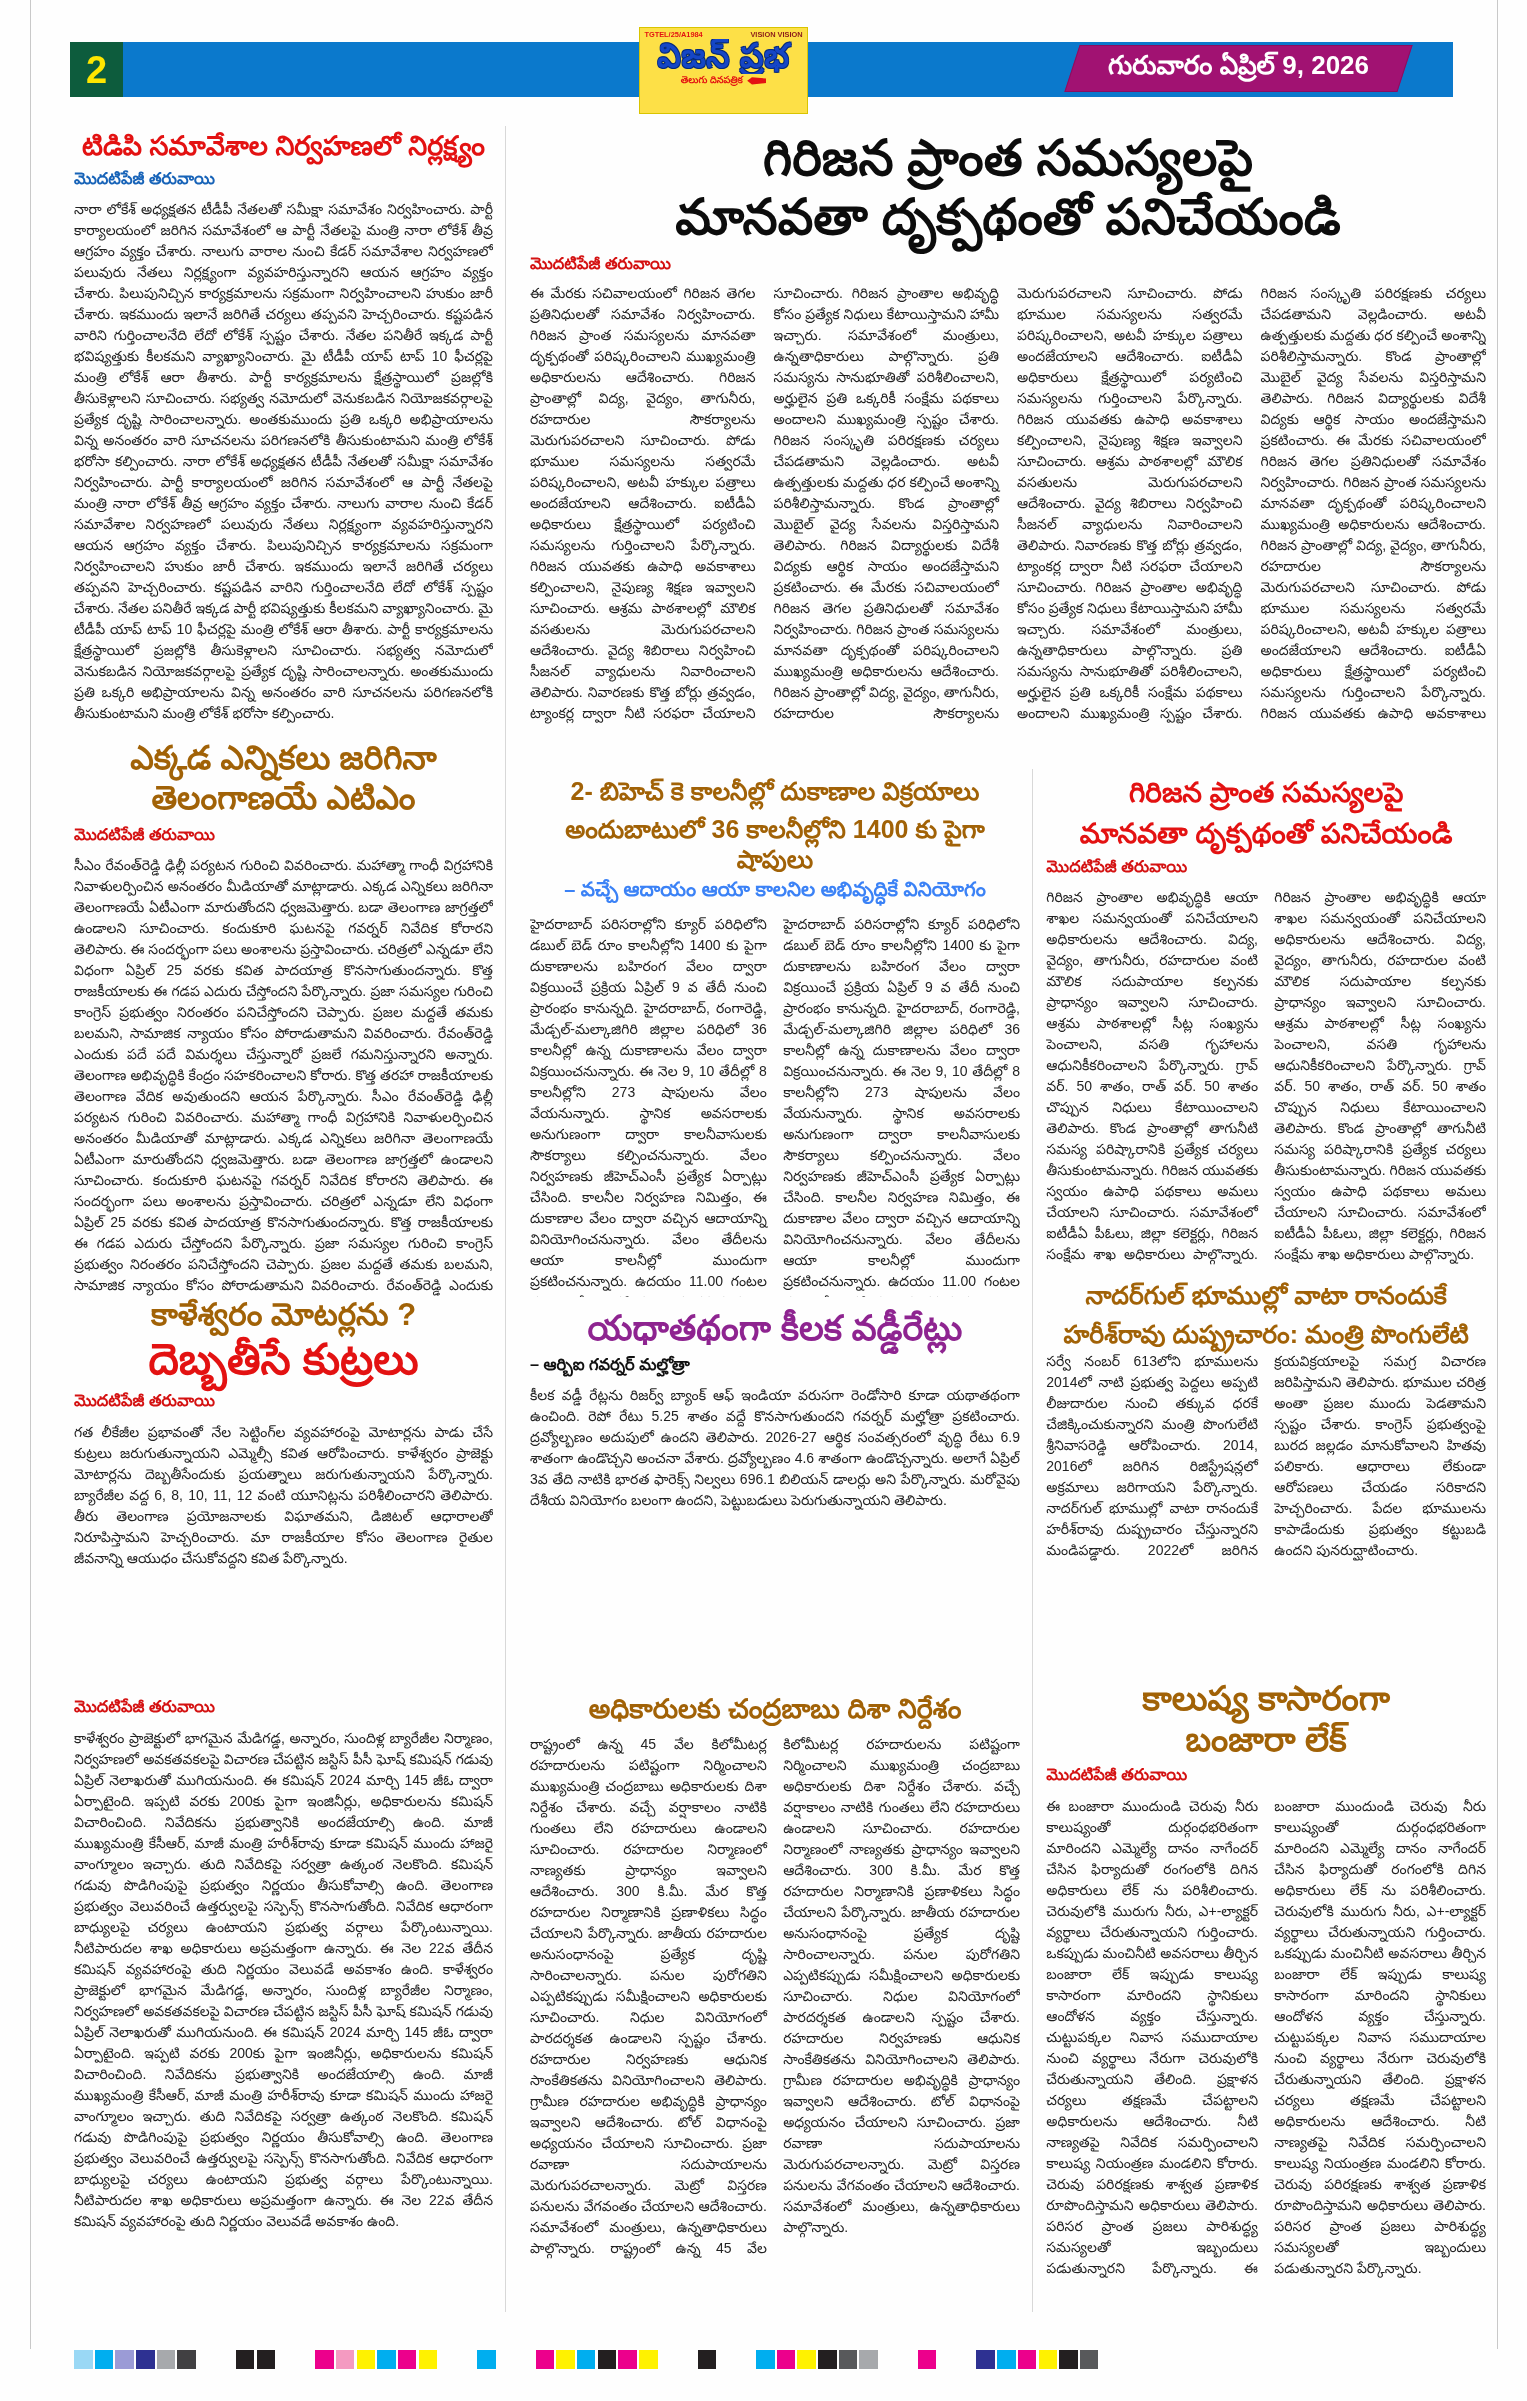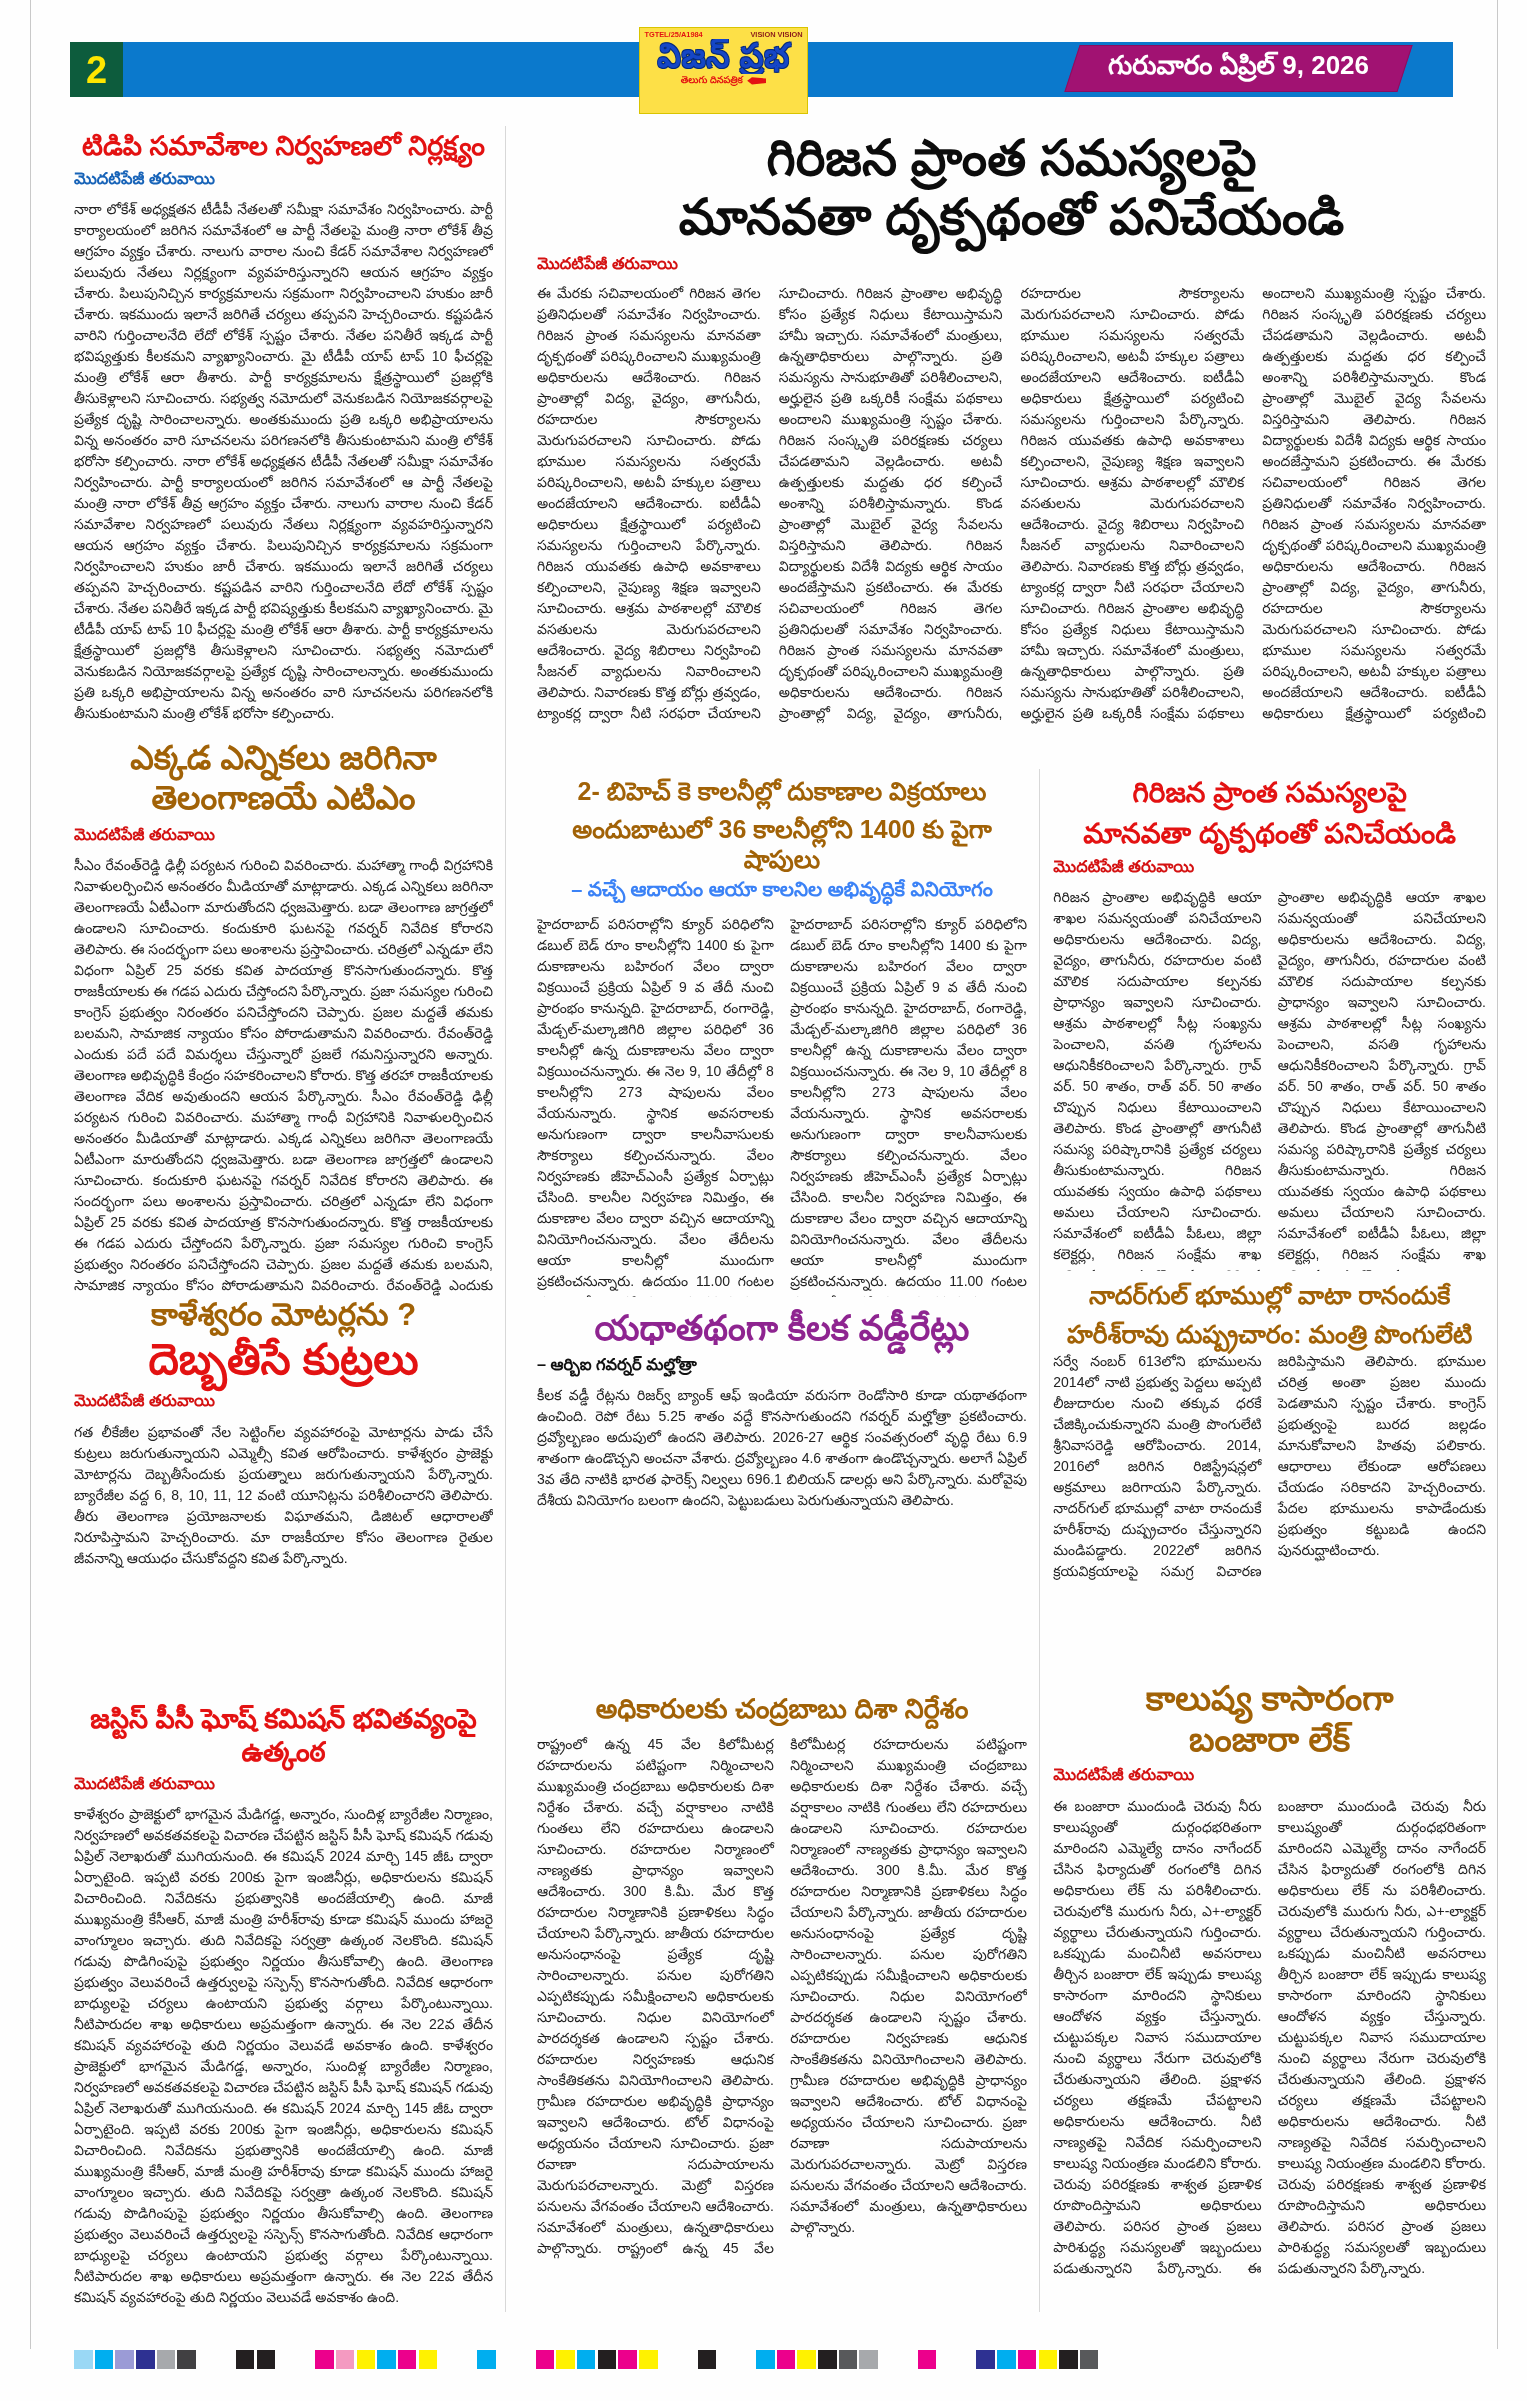--- a/index.html
+++ b/index.html
@@ -17,21 +17,21 @@
   .logo { position:absolute; left:569px; top:-15px; width:169px; height:87px; background:#fde047; border:1.5px solid #d9c400; z-index:4; padding:2.2px 4.4px 1.5px; display:flex; flex-direction:column; }
   .logo-top { display:flex; justify-content:space-between; font-size:7.4px; font-weight:bold; }
   .logo-top .reg { color:#e31212; } .logo-top .en { color:#8a1a1a; }
   .logo-te { color:#1546c6; font-size:33px; font-weight:bold; text-align:center; line-height:1.05; text-shadow:0.7px 0.7px 0 #062a7a, -0.7px -0.7px 0 #062a7a, 0.7px -0.7px 0 #062a7a, -0.7px 0.7px 0 #062a7a; letter-spacing:0.7px; white-space:nowrap; overflow:hidden; }
   .logo-tag { display:flex; align-items:center; justify-content:center; gap:4.4px; color:#e31212; font-size:9.6px; font-weight:bold; }
   .nib { display:inline-block; width:19px; height:7.4px; background:#e31212; clip-path:polygon(0 50%,25% 0,100% 20%,100% 80%,25% 100%); }
   .datebar { position:absolute; right:48px; top:3px; height:47px; width:333px; background:#a11272; transform:skewX(-18deg); display:flex; align-items:center; justify-content:center; z-index:3; border:1.5px solid #8a0e60; }
   .datebar span { transform:skewX(18deg); color:#fff; font-size:26px; font-weight:bold; white-space:nowrap; }
 
   
-  .content { position:absolute; left:74px; right:42px; top:126px; bottom:89px; display:flex; gap:31px; }
+  .content { position:absolute; left:74px; right:42px; top:126px; bottom:89px; display:flex; gap:24px; }
   .col-left { width:432px; flex:none; border-right:0.7px solid #d8d8d8; padding-right:12px; display:flex; flex-direction:column; }
   .col-main { flex:1; display:flex; flex-direction:column; }
   .two-col { display:flex; gap:13.3px; flex:1; min-height:0; }
   .c-center { width:503px; flex:none; border-right:0.7px solid #d8d8d8; padding-right:12px; display:flex; flex-direction:column; }
   .c-right { flex:1; display:flex; flex-direction:column; min-width:0; }
 
   article { overflow:hidden; }
   .body { font-size:14px; line-height:1.5; text-align:justify; color:#222; overflow:hidden; }
   .cols2 { column-count:2; column-gap:16.3px; }
   .cols4 { column-count:4; column-gap:18px; }
@@ -113,21 +113,20 @@
         <div class="byline red">మొదటిపేజీ తరువాయి</div>
         <p class="body">సీఎం రేవంత్‌రెడ్డి ఢిల్లీ పర్యటన గురించి వివరించారు. మహాత్మా గాంధీ విగ్రహానికి నివాళులర్పించిన అనంతరం మీడియాతో మాట్లాడారు. ఎక్కడ ఎన్నికలు జరిగినా తెలంగాణయే ఏటీఎంగా మారుతోందని ధ్వజమెత్తారు. బడా తెలంగాణ జాగ్రత్తలో ఉండాలని సూచించారు. కందుకూరి ఘటనపై గవర్నర్ నివేదిక కోరారని తెలిపారు. ఈ సందర్భంగా పలు అంశాలను ప్రస్తావించారు. చరిత్రలో ఎన్నడూ లేని విధంగా ఏప్రిల్ 25 వరకు కవిత పాదయాత్ర కొనసాగుతుందన్నారు. కొత్త రాజకీయాలకు ఈ గడప ఎదురు చేస్తోందని పేర్కొన్నారు. ప్రజా సమస్యల గురించి కాంగ్రెస్ ప్రభుత్వం నిరంతరం పనిచేస్తోందని చెప్పారు. ప్రజల మద్దతే తమకు బలమని, సామాజిక న్యాయం కోసం పోరాడుతామని వివరించారు. రేవంత్‌రెడ్డి ఎందుకు పదే పదే విమర్శలు చేస్తున్నారో ప్రజలే గమనిస్తున్నారని అన్నారు. తెలంగాణ అభివృద్ధికి కేంద్రం సహకరించాలని కోరారు. కొత్త తరహా రాజకీయాలకు తెలంగాణ వేదిక అవుతుందని ఆయన పేర్కొన్నారు. సీఎం రేవంత్‌రెడ్డి ఢిల్లీ పర్యటన గురించి వివరించారు. మహాత్మా గాంధీ విగ్రహానికి నివాళులర్పించిన అనంతరం మీడియాతో మాట్లాడారు. ఎక్కడ ఎన్నికలు జరిగినా తెలంగాణయే ఏటీఎంగా మారుతోందని ధ్వజమెత్తారు. బడా తెలంగాణ జాగ్రత్తలో ఉండాలని సూచించారు. కందుకూరి ఘటనపై గవర్నర్ నివేదిక కోరారని తెలిపారు. ఈ సందర్భంగా పలు అంశాలను ప్రస్తావించారు. చరిత్రలో ఎన్నడూ లేని విధంగా ఏప్రిల్ 25 వరకు కవిత పాదయాత్ర కొనసాగుతుందన్నారు. కొత్త రాజకీయాలకు ఈ గడప ఎదురు చేస్తోందని పేర్కొన్నారు. ప్రజా సమస్యల గురించి కాంగ్రెస్ ప్రభుత్వం నిరంతరం పనిచేస్తోందని చెప్పారు. ప్రజల మద్దతే తమకు బలమని, సామాజిక న్యాయం కోసం పోరాడుతామని వివరించారు. రేవంత్‌రెడ్డి ఎందుకు పదే పదే విమర్శలు చేస్తున్నారో ప్రజలే గమనిస్తున్నారని అన్నారు. తెలంగాణ అభివృద్ధికి కేంద్రం సహకరించాలని కోరారు. కొత్త తరహా రాజకీయాలకు తెలంగాణ వేదిక అవుతుందని ఆయన పేర్కొన్నారు.</p>
       </article>
       <article class="a-left3">
         <h2 class="hl-black l1">కాళేశ్వరం మోటర్లను ?</h2>
         <h2 class="hl-red l2">దెబ్బతీసే కుట్రలు</h2>
         <div class="byline red">మొదటిపేజీ తరువాయి</div>
         <p class="body">గత లీకేజీల ప్రభావంతో నేల సెట్టింగ్‌ల వ్యవహారంపై మోటార్లను పాడు చేసే కుట్రలు జరుగుతున్నాయని ఎమ్మెల్సీ కవిత ఆరోపించారు. కాళేశ్వరం ప్రాజెక్టు మోటార్లను దెబ్బతీసేందుకు ప్రయత్నాలు జరుగుతున్నాయని పేర్కొన్నారు. బ్యారేజీల వద్ద 6, 8, 10, 11, 12 వంటి యూనిట్లను పరిశీలించారని తెలిపారు. తీరు తెలంగాణ ప్రయోజనాలకు విఘాతమని, డిజిటల్ ఆధారాలతో నిరూపిస్తామని హెచ్చరించారు. మా రాజకీయాల కోసం తెలంగాణ రైతుల జీవనాన్ని ఆయుధం చేసుకోవద్దని కవిత పేర్కొన్నారు.</p>
       </article>
       <article class="a-left4">
-        <h2 class="hl-red">జస్టిస్ పీసీ ఘోష్ కమిషన్ భవితవ్యంపై ఉత్కంఠ</h2>
         <div class="byline red">మొదటిపేజీ తరువాయి</div>
         <p class="body">కాళేశ్వరం ప్రాజెక్టులో భాగమైన మేడిగడ్డ, అన్నారం, సుందిళ్ల బ్యారేజీల నిర్మాణం, నిర్వహణలో అవకతవకలపై విచారణ చేపట్టిన జస్టిస్ పీసీ ఘోష్ కమిషన్ గడువు ఏప్రిల్ నెలాఖరుతో ముగియనుంది. ఈ కమిషన్ 2024 మార్చి 145 జీఓ ద్వారా ఏర్పాటైంది. ఇప్పటి వరకు 200కు పైగా ఇంజినీర్లు, అధికారులను కమిషన్ విచారించింది. నివేదికను ప్రభుత్వానికి అందజేయాల్సి ఉంది. మాజీ ముఖ్యమంత్రి కేసీఆర్, మాజీ మంత్రి హరీశ్‌రావు కూడా కమిషన్ ముందు హాజరై వాంగ్మూలం ఇచ్చారు. తుది నివేదికపై సర్వత్రా ఉత్కంఠ నెలకొంది. కమిషన్ గడువు పొడిగింపుపై ప్రభుత్వం నిర్ణయం తీసుకోవాల్సి ఉంది. తెలంగాణ ప్రభుత్వం వెలువరించే ఉత్తర్వులపై సస్పెన్స్ కొనసాగుతోంది. నివేదిక ఆధారంగా బాధ్యులపై చర్యలు ఉంటాయని ప్రభుత్వ వర్గాలు పేర్కొంటున్నాయి. నీటిపారుదల శాఖ అధికారులు అప్రమత్తంగా ఉన్నారు. ఈ నెల 22వ తేదీన కమిషన్ వ్యవహారంపై తుది నిర్ణయం వెలువడే అవకాశం ఉంది. కాళేశ్వరం ప్రాజెక్టులో భాగమైన మేడిగడ్డ, అన్నారం, సుందిళ్ల బ్యారేజీల నిర్మాణం, నిర్వహణలో అవకతవకలపై విచారణ చేపట్టిన జస్టిస్ పీసీ ఘోష్ కమిషన్ గడువు ఏప్రిల్ నెలాఖరుతో ముగియనుంది. ఈ కమిషన్ 2024 మార్చి 145 జీఓ ద్వారా ఏర్పాటైంది. ఇప్పటి వరకు 200కు పైగా ఇంజినీర్లు, అధికారులను కమిషన్ విచారించింది. నివేదికను ప్రభుత్వానికి అందజేయాల్సి ఉంది. మాజీ ముఖ్యమంత్రి కేసీఆర్, మాజీ మంత్రి హరీశ్‌రావు కూడా కమిషన్ ముందు హాజరై వాంగ్మూలం ఇచ్చారు. తుది నివేదికపై సర్వత్రా ఉత్కంఠ నెలకొంది. కమిషన్ గడువు పొడిగింపుపై ప్రభుత్వం నిర్ణయం తీసుకోవాల్సి ఉంది. తెలంగాణ ప్రభుత్వం వెలువరించే ఉత్తర్వులపై సస్పెన్స్ కొనసాగుతోంది. నివేదిక ఆధారంగా బాధ్యులపై చర్యలు ఉంటాయని ప్రభుత్వ వర్గాలు పేర్కొంటున్నాయి. నీటిపారుదల శాఖ అధికారులు అప్రమత్తంగా ఉన్నారు. ఈ నెల 22వ తేదీన కమిషన్ వ్యవహారంపై తుది నిర్ణయం వెలువడే అవకాశం ఉంది.</p>
       </article>
     </aside>
 
     <div class="col-main">
       <section class="a-main">
         <h1>
           <span>గిరిజన ప్రాంత సమస్యలపై</span><br>
           <span>మానవతా దృక్పథంతో పనిచేయండి</span>

